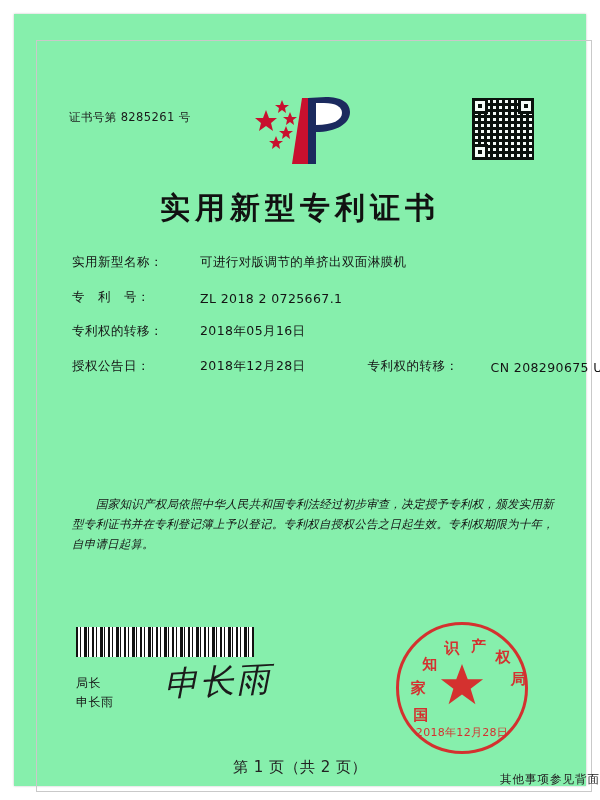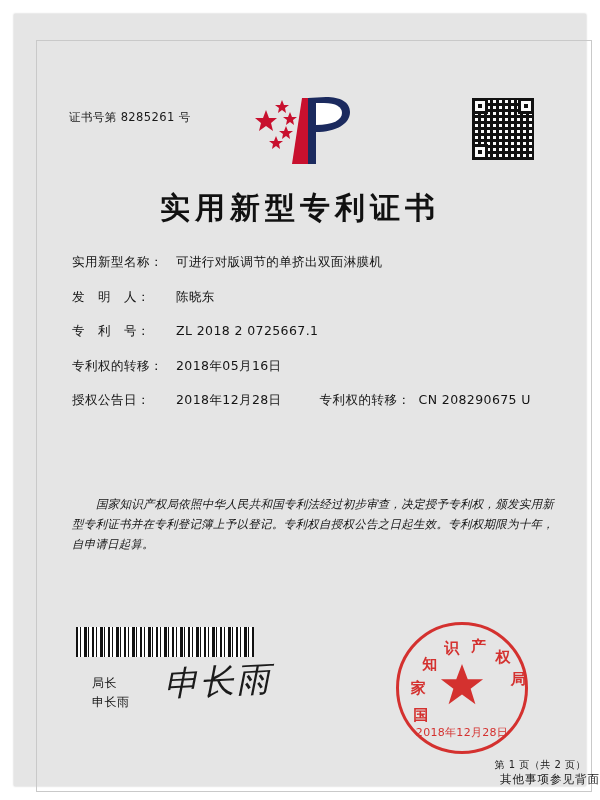--- a/index.html
+++ b/index.html
@@ -18,21 +18,21 @@
     height: 800px;
     background: #ffffff;
     overflow: hidden;
   }
   .paper {
     position: absolute;
     left: 14px;
     top: 14px;
     width: 572px;
     height: 772px;
-    background: #e5e5e5;
+    background: #86efac;
     box-shadow: 0 0 2px rgba(0,0,0,0.25);
   }
   
   .frame-outer {
     position: absolute;
     left: 22px;
     top: 26px;
     width: 556px;
     height: 752px;
     border: 1px solid #c9c9c9;
@@ -104,23 +104,24 @@
   .fields {
     position: absolute;
     left: 58px;
     top: 240px;
     width: 480px;
     font-size: 12.5px;
     color: #141414;
   }
   .row {
     display: flex;
-    align-items: flex-start;
+    align-items: flex-end;
     margin-bottom: 17.5px;
     white-space: nowrap;
+    gap: 24px;
   }
   .label {
     width: 104px;
     flex: 0 0 104px;
     letter-spacing: 0.5px;
   }
   .value {
     flex: 1 1 auto;
     letter-spacing: 0.4px;
   }
@@ -156,21 +157,21 @@
     width: 178px;
     height: 30px;
     background:
       repeating-linear-gradient(90deg,
         #111 0 2px, #fff 2px 4px, #111 4px 5px, #fff 5px 8px,
         #111 8px 11px, #fff 11px 12px, #111 12px 13px, #fff 13px 16px);
   }
 
   .sign-label {
     position: absolute;
-    left: 78px;
+    left: 62px;
     top: 660px;
     font-size: 12px;
     line-height: 19px;
     color: #141414;
     letter-spacing: 0.5px;
   }
   .signature {
     position: absolute;
     left: 150px;
     top: 645px;
@@ -224,22 +225,22 @@
     text-align: center;
     font-size: 11px;
     color: #d4312f;
     letter-spacing: 0.3px;
   }
 
   .page-no {
     position: absolute;
     left: 0; right: 0;
     top: 744px;
-    text-align: right;
-    font-size: 10px;
+    text-align: center;
+    font-size: 15px;
     color: #222;
     letter-spacing: 0.5px;
   }
   .footer-note {
     position: absolute;
     left: 0; right: 0;
     top: 772px;
     text-align: right;
     font-size: 11.5px;
     color: #222;
@@ -277,24 +278,20 @@
     </div>
 
     <div class="title">实用新型专利证书</div>
 
     <div class="fields">
       <div class="row">
         <div class="label">实用新型名称：</div>
         <div class="value">可进行对版调节的单挤出双面淋膜机</div>
       </div>
       <div class="row">
-        <div class="label">发　明　人：</div>
-        <div class="value">陈晓东</div>
-      </div>
-      <div class="row">
         <div class="label">专　利　号：</div>
         <div class="value">ZL 2018 2 0725667.1</div>
       </div>
       <div class="row">
         <div class="label">专利权的转移：</div>
         <div class="value">2018年05月16日</div>
       </div>
       <div class="row split">
         <div class="label">授权公告日：</div>
         <div class="value">2018年12月28日</div>

